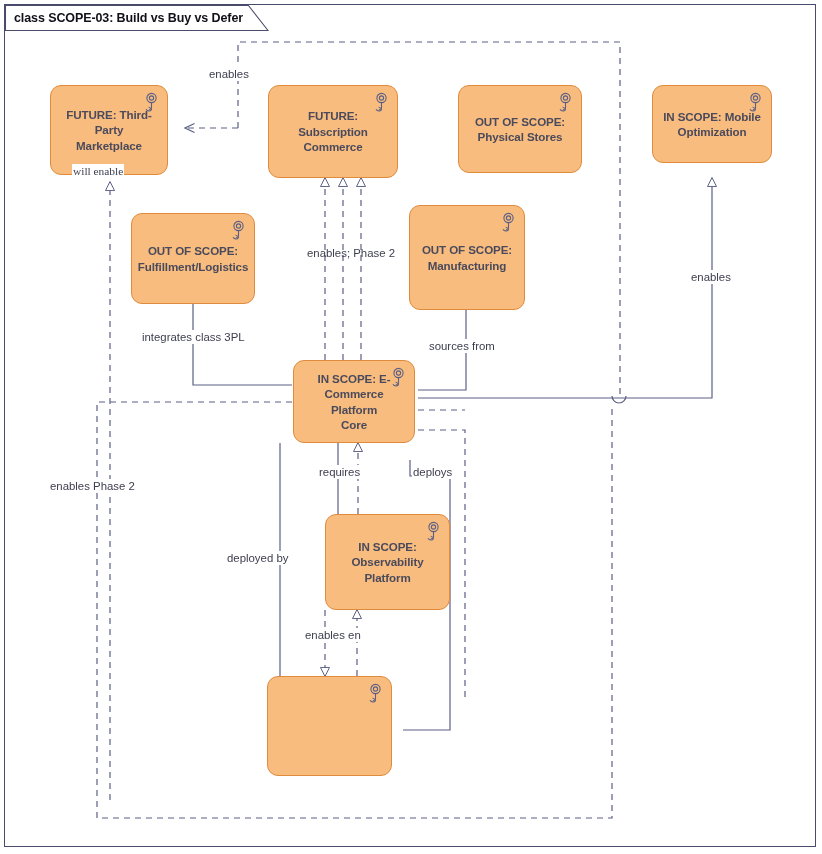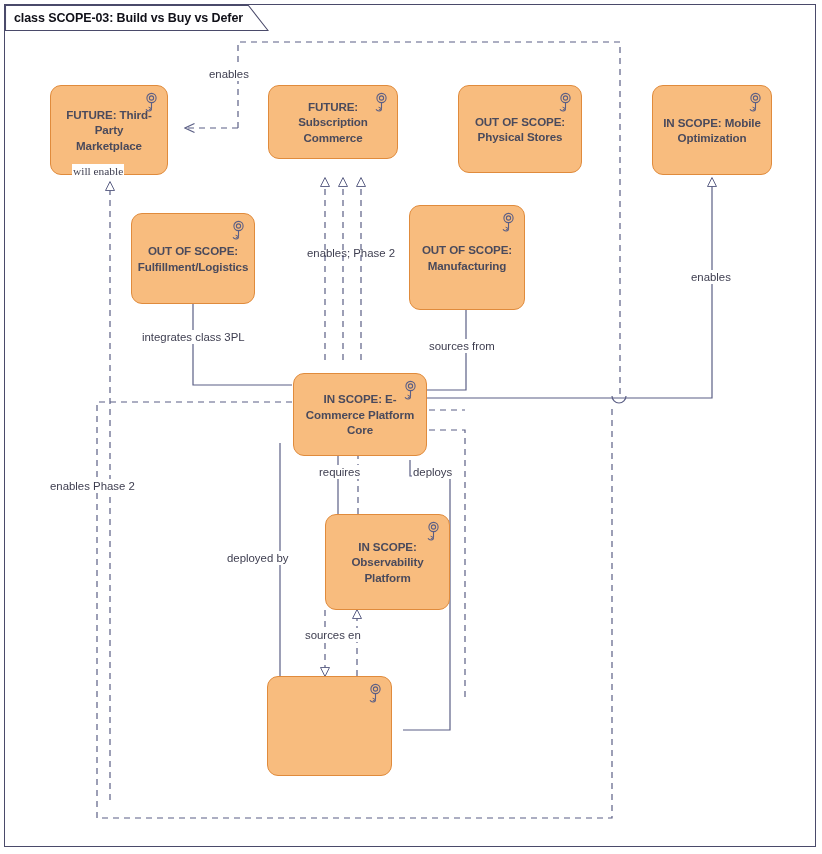--- a/index.html
+++ b/index.html
@@ -139,21 +139,21 @@
       <circle cx="15.5" cy="7" r="4.6" fill="none" stroke="#5b5f85" stroke-width="1.1"></circle>
       <circle cx="15.5" cy="7" r="2.1" fill="none" stroke="#5b5f85" stroke-width="1.1"></circle>
       <path d="M15.5,11.6 L15.5,17.5" stroke="#5b5f85" stroke-width="1.1" fill="none"></path>
       <path d="M15.5,17.5 C15.5,20.6 11.5,20.9 10,18.3" stroke="#5b5f85" stroke-width="1.1" fill="none"></path>
       <path d="M12.6,16.2 L15.5,17.6 L12.7,19.1" stroke="#5b5f85" stroke-width="1" fill="none"></path>
     </svg>
     <span class="label">FUTURE: Third-Party
 Marketplace</span>
   </div>
 
-  <div class="node" style="left:268px;top:85px;width:130px;height:74px;">
+  <div class="node" style="left:268px;top:85px;width:130px;height:93px;">
     <svg class="uml-icon" viewBox="0 0 24 24">
       <circle cx="15.5" cy="7" r="4.6" fill="none" stroke="#5b5f85" stroke-width="1.1"></circle>
       <circle cx="15.5" cy="7" r="2.1" fill="none" stroke="#5b5f85" stroke-width="1.1"></circle>
       <path d="M15.5,11.6 L15.5,17.5" stroke="#5b5f85" stroke-width="1.1" fill="none"></path>
       <path d="M15.5,17.5 C15.5,20.6 11.5,20.9 10,18.3" stroke="#5b5f85" stroke-width="1.1" fill="none"></path>
       <path d="M12.6,16.2 L15.5,17.6 L12.7,19.1" stroke="#5b5f85" stroke-width="1" fill="none"></path>
     </svg>
     <span class="label">FUTURE: Subscription
 Commerce</span>
   </div>
@@ -163,21 +163,21 @@
       <circle cx="15.5" cy="7" r="4.6" fill="none" stroke="#5b5f85" stroke-width="1.1"></circle>
       <circle cx="15.5" cy="7" r="2.1" fill="none" stroke="#5b5f85" stroke-width="1.1"></circle>
       <path d="M15.5,11.6 L15.5,17.5" stroke="#5b5f85" stroke-width="1.1" fill="none"></path>
       <path d="M15.5,17.5 C15.5,20.6 11.5,20.9 10,18.3" stroke="#5b5f85" stroke-width="1.1" fill="none"></path>
       <path d="M12.6,16.2 L15.5,17.6 L12.7,19.1" stroke="#5b5f85" stroke-width="1" fill="none"></path>
     </svg>
     <span class="label">OUT OF SCOPE:
 Physical Stores</span>
   </div>
 
-  <div class="node" style="left:652px;top:85px;width:120px;height:90px;">
+  <div class="node" style="left:652px;top:85px;width:120px;height:78px;">
     <svg class="uml-icon" viewBox="0 0 24 24">
       <circle cx="15.5" cy="7" r="4.6" fill="none" stroke="#5b5f85" stroke-width="1.1"></circle>
       <circle cx="15.5" cy="7" r="2.1" fill="none" stroke="#5b5f85" stroke-width="1.1"></circle>
       <path d="M15.5,11.6 L15.5,17.5" stroke="#5b5f85" stroke-width="1.1" fill="none"></path>
       <path d="M15.5,17.5 C15.5,20.6 11.5,20.9 10,18.3" stroke="#5b5f85" stroke-width="1.1" fill="none"></path>
       <path d="M12.6,16.2 L15.5,17.6 L12.7,19.1" stroke="#5b5f85" stroke-width="1" fill="none"></path>
     </svg>
     <span class="label">IN SCOPE: Mobile
 Optimization</span>
   </div>
@@ -199,21 +199,21 @@
       <circle cx="15.5" cy="7" r="4.6" fill="none" stroke="#5b5f85" stroke-width="1.1"></circle>
       <circle cx="15.5" cy="7" r="2.1" fill="none" stroke="#5b5f85" stroke-width="1.1"></circle>
       <path d="M15.5,11.6 L15.5,17.5" stroke="#5b5f85" stroke-width="1.1" fill="none"></path>
       <path d="M15.5,17.5 C15.5,20.6 11.5,20.9 10,18.3" stroke="#5b5f85" stroke-width="1.1" fill="none"></path>
       <path d="M12.6,16.2 L15.5,17.6 L12.7,19.1" stroke="#5b5f85" stroke-width="1" fill="none"></path>
     </svg>
     <span class="label">OUT OF SCOPE:
 Manufacturing</span>
   </div>
 
-  <div class="node" style="left:293px;top:373px;width:134px;height:83px;">
+  <div class="node" style="left:293px;top:360px;width:122px;height:83px;">
     <svg class="uml-icon" viewBox="0 0 24 24">
       <circle cx="15.5" cy="7" r="4.6" fill="none" stroke="#5b5f85" stroke-width="1.1"></circle>
       <circle cx="15.5" cy="7" r="2.1" fill="none" stroke="#5b5f85" stroke-width="1.1"></circle>
       <path d="M15.5,11.6 L15.5,17.5" stroke="#5b5f85" stroke-width="1.1" fill="none"></path>
       <path d="M15.5,17.5 C15.5,20.6 11.5,20.9 10,18.3" stroke="#5b5f85" stroke-width="1.1" fill="none"></path>
       <path d="M12.6,16.2 L15.5,17.6 L12.7,19.1" stroke="#5b5f85" stroke-width="1" fill="none"></path>
     </svg>
     <span class="label">IN SCOPE: E-
 Commerce Platform
 Core</span>
@@ -254,15 +254,15 @@
   <div class="elabel" style="left:690px;top:270px;">enables</div>
 
   <div class="elabel" style="left:49px;top:479px;">enables Phase 2</div>
 
   <div class="elabel" style="left:318px;top:465px;">requires</div>
 
   <div class="elabel" style="left:412px;top:465px;">deploys</div>
 
   <div class="elabel" style="left:226px;top:551px;">deployed by</div>
 
-  <div class="elabel" style="left:304px;top:628px;">sources en</div>
+  <div class="elabel" style="left:304px;top:628px;">enables en</div>
 
 </div>
 
 </body></html>

